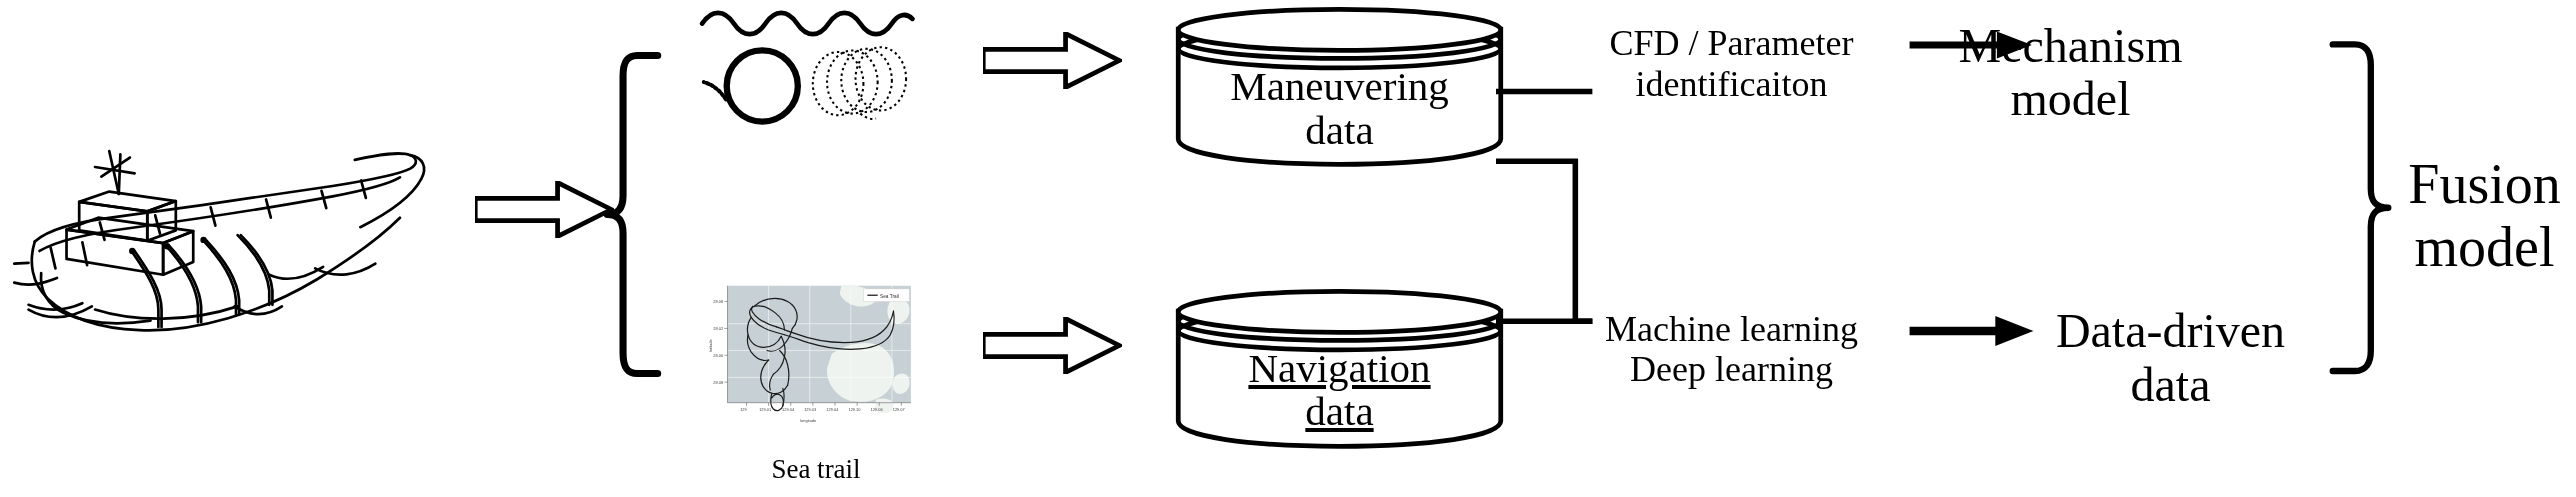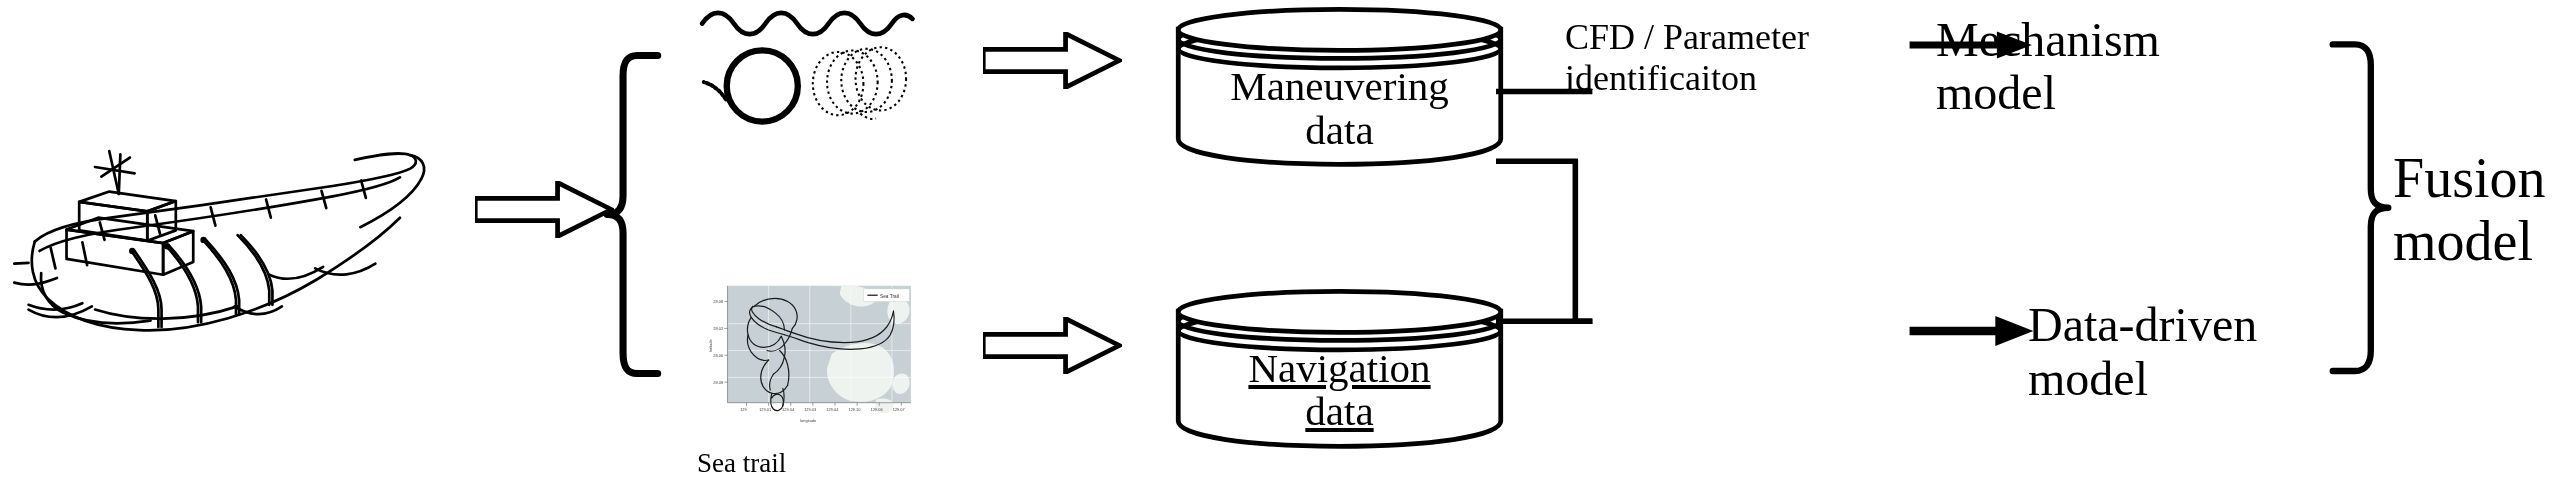--- a/index.html
+++ b/index.html
@@ -17,23 +17,25 @@
     width: 2576px;
     height: 498px;
     background: #ffffff;
     overflow: hidden;
   }
   .abs { position: absolute; }
 
   
   .label {
     position: absolute;
+    text-align: center;
     line-height: 1.12;
     white-space: pre-line;
     color: #000;
+    margin-top: 6px;
   }
   .lbl-small   { font-size: 27px; }
   .lbl-medium  { font-size: 36px; }
   .lbl-large   { font-size: 48px; }
   .lbl-xlarge  { font-size: 56px; }
 
   
   .cylinder {
     position: absolute;
   }
@@ -316,30 +318,32 @@
   <div class="abs" style="left:1908px; top:25px; width:127px; height:40px;">
     <svg width="127" height="40" viewBox="0 0 160 50" xmlns="http://www.w3.org/2000/svg">
       <line x1="2" y1="25" x2="118" y2="25" stroke="#000" stroke-width="9"></line>
       <polygon points="112,8 156,25 112,42" fill="#000"></polygon>
     </svg>
   </div>
 
   <div class="label lbl-large" style="left:1936px; top:12.7px; width:269px;">Mechanism
 model</div>
 
+  <div class="label lbl-medium" style="left:1565px; top:303px; width:333px;">Machine learning
+Deep learning</div>
 
   <div class="abs" style="left:1908px; top:311px; width:127px; height:40px;">
     <svg width="127" height="40" viewBox="0 0 160 50" xmlns="http://www.w3.org/2000/svg">
       <line x1="2" y1="25" x2="118" y2="25" stroke="#000" stroke-width="11"></line>
       <polygon points="110,6 158,25 110,44" fill="#000"></polygon>
     </svg>
   </div>
 
   <div class="label lbl-large" style="left:2028px; top:298px; width:285px;">Data-driven
-model</div>
+data</div>
 
   <div class="abs" style="left:2328px; top:38px; width:65px; height:341px;">
     <svg width="65" height="341" viewBox="0 0 82 430" xmlns="http://www.w3.org/2000/svg">
       <g fill="none" stroke="#000" stroke-width="8" stroke-linecap="round" stroke-linejoin="round">
         <path d="M6 8 L 34 8 C 48 8 54 18 54 34 L 54 190 C 54 206 60 214 76 214
                  C 60 214 54 222 54 238 L 54 394 C 54 410 48 420 34 420 L 6 420"></path>
       </g>
     </svg>
   </div>
 

